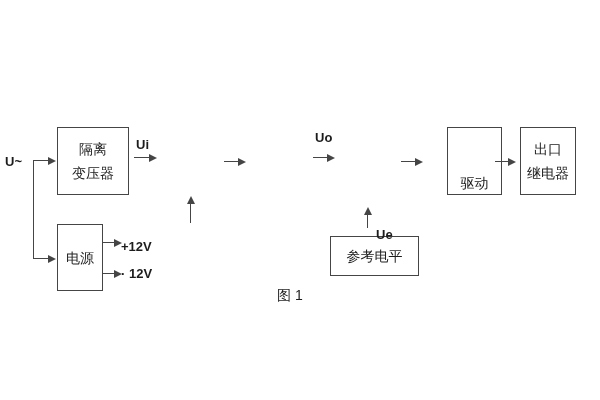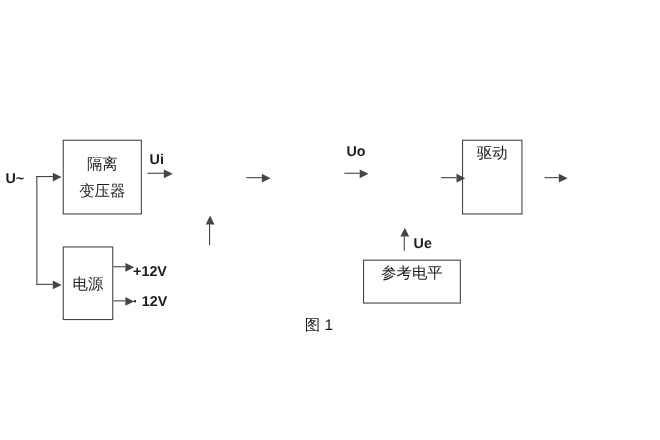--- a/index.html
+++ b/index.html
@@ -60,31 +60,35 @@
 <div class="canvas">
 
   <div class="block" style="left:57px;top:127px;width:72px;height:68px">
     <span>隔离</span>
     <span>变压器</span>
   </div>
 
 
 
 
-  <div class="block" style="left:420px;top:127px;width:55px;height:68px;justify-content:flex-start">
+  <div class="block" style="left:447px;top:127px;width:55px;height:68px;justify-content:flex-end">
     <span>驱动</span>
   </div>
 
+  <div class="block" style="left:520px;top:127px;width:56px;height:68px">
+    <span>出口</span>
+    <span>继电器</span>
+  </div>
 
   <div class="block" style="left:57px;top:224px;width:46px;height:67px;justify-content:center">
     <span>电源</span>
   </div>
 
 
-  <div class="block" style="left:330px;top:236px;width:89px;height:40px;justify-content:flex-start">
+  <div class="block" style="left:330px;top:236px;width:89px;height:40px;justify-content:center">
     <span>参考电平</span>
   </div>
 
   <div class="vline" style="left:33px;top:160px;height:99px"></div>
 
   <div class="hline" style="left:33px;top:160px;width:15px"></div>
   <div class="head-right" style="left:48px;top:157px"></div>
 
   <div class="hline" style="left:33px;top:258px;width:15px"></div>
   <div class="head-right" style="left:48px;top:255px"></div>
@@ -115,21 +119,21 @@
 
   <div class="vline" style="left:367px;top:215px;height:13px"></div>
   <div class="head-up" style="left:364px;top:207px"></div>
 
   <span class="sig" style="left:5px;top:155px">U~</span>
 
   <span class="sig" style="left:136px;top:138px">Ui</span>
 
   <span class="sig" style="left:315px;top:131px">Uo</span>
 
-  <span class="sig" style="left:376px;top:214px">Ue</span>
+  <span class="sig" style="left:376px;top:228px">Ue</span>
 
   <span class="sig" style="left:121px;top:240px">+12V</span>
 
   <span class="sig" style="left:121px;top:267px">· 12V</span>
 
   <span class="caption" style="left:277px;top:287px">图 1</span>
 
 </div>
 
 </body></html>

